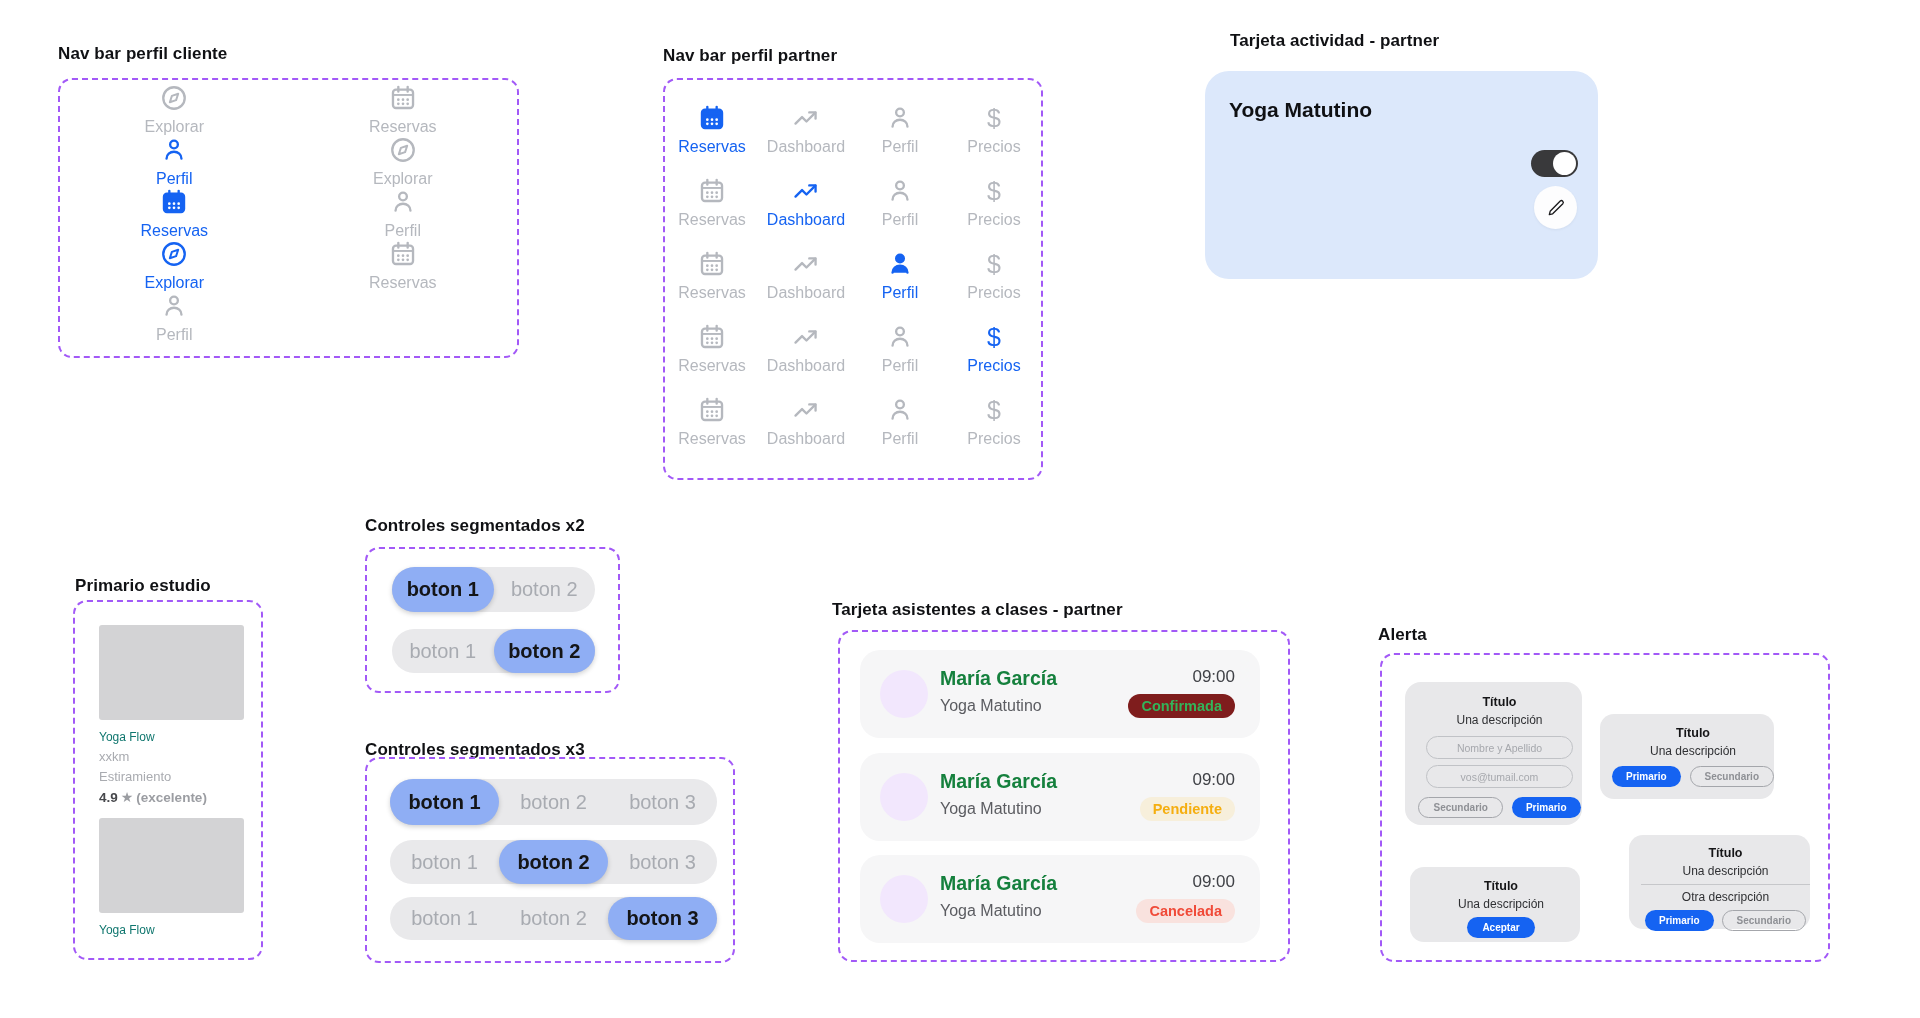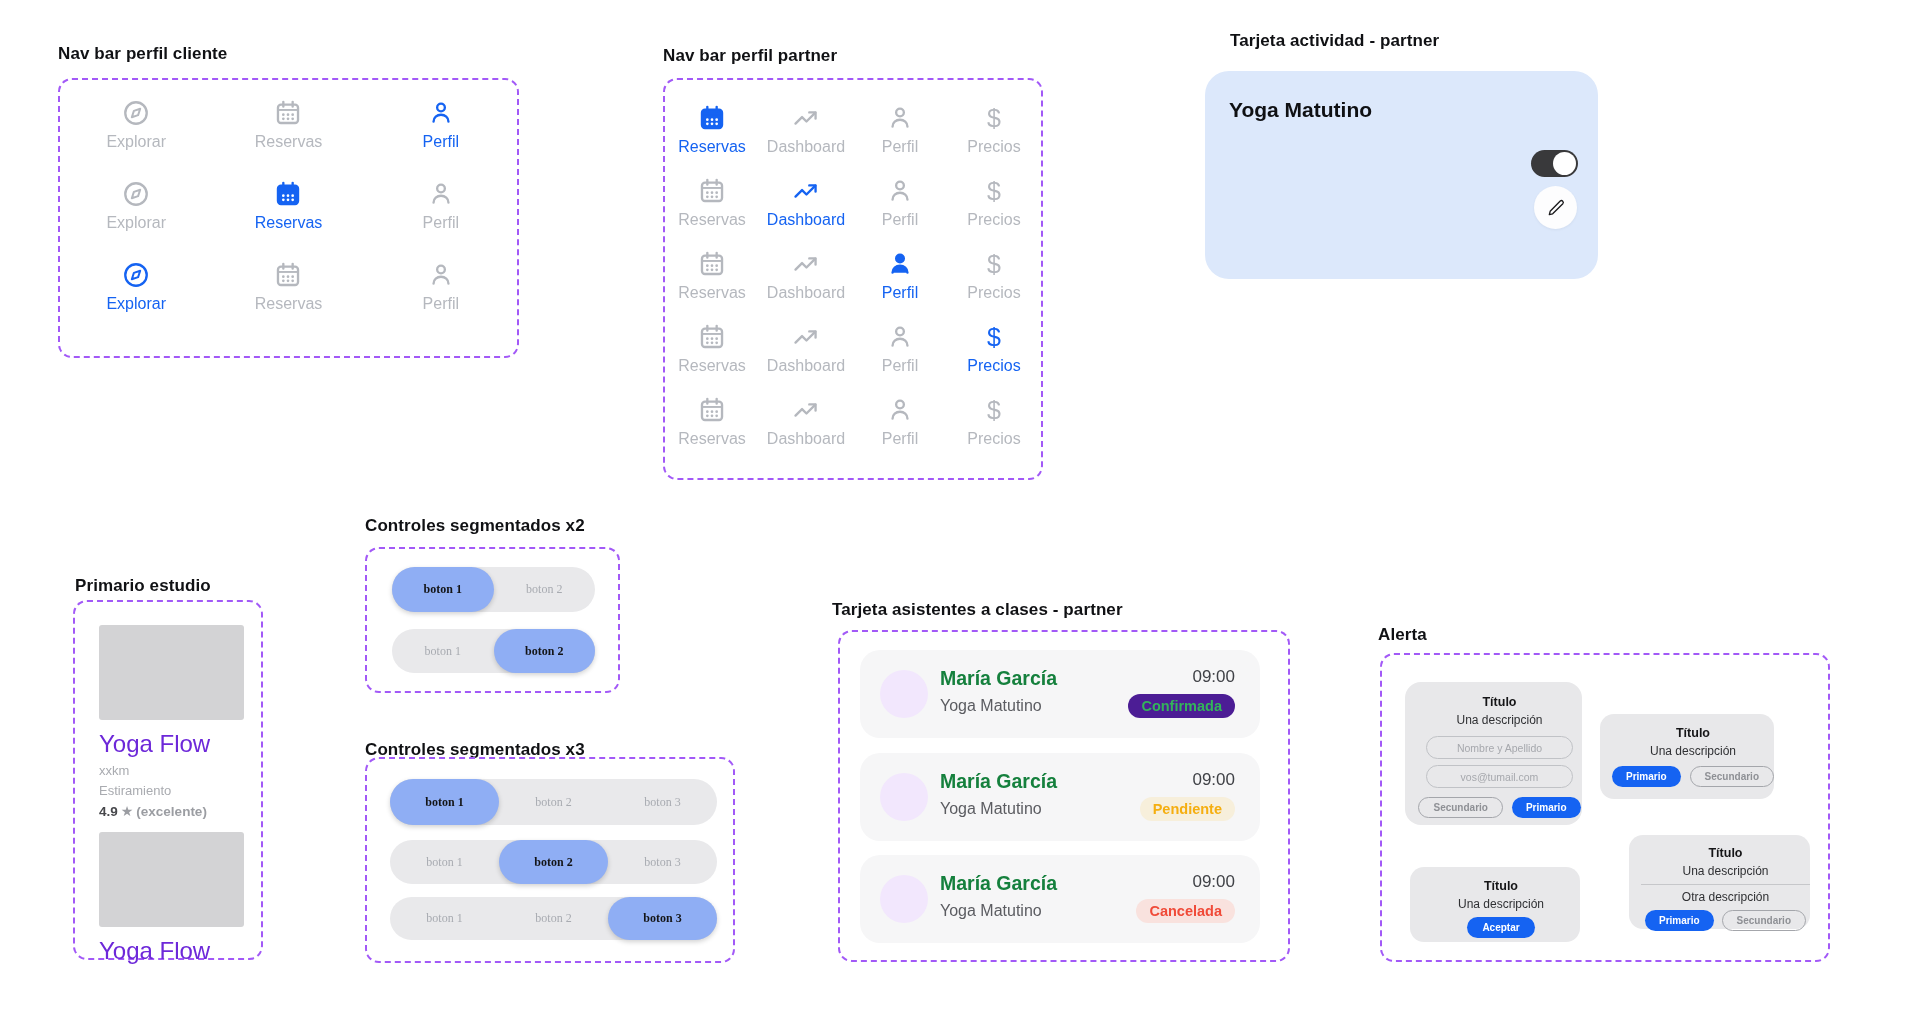--- a/index.html
+++ b/index.html
@@ -4,21 +4,21 @@
 <style>
   * { box-sizing: border-box; margin: 0; padding: 0; }
   html,body { width:1920px; height:1018px; background:#ffffff; overflow:hidden;
     font-family:"Liberation Sans","DejaVu Sans",sans-serif; color:#141417; }
   .section { position:absolute; }
   .section-title { font-size:17px; font-weight:700; color:#101114; letter-spacing:.1px; }
   .box { position:absolute; border:2px dashed #A259F7; border-radius:14px; }
 
   
   .nav-grid { display:grid; align-items:center; justify-items:center; }
-  .nav-grid.c3 { grid-template-columns:repeat(3,1fr); grid-template-rows:repeat(3,1fr); padding:4px 0 28px; }
+  .nav-grid.c3 { grid-template-columns:repeat(2,1fr); grid-template-rows:repeat(3,1fr); padding:4px 0 28px; }
   .nav-grid.c4 { grid-template-columns:repeat(4,1fr); grid-template-rows:repeat(5,1fr); padding:14px 0 20px; }
   .nav-cell { display:flex; flex-direction:column; align-items:center; gap:6px;
     color:#B5B8BE; cursor:pointer; }
   .nav-cell.active { color:#1563F2; --cal-fill:currentColor; --cal-dot:#ffffff; }
   .nav-cell.person-filled { --person-fill:currentColor; }
   .nav-label { font-size:16px; color:#B5B8BE; }
   .nav-cell.active .nav-label { color:#1563F2; font-weight:500; }
   .ic { width:28px; height:28px; display:block; }
   .dollar { font-size:25px; line-height:28px; height:28px; text-align:center; font-weight:400; }
 
@@ -38,43 +38,43 @@
   .edit-btn { position:absolute; right:21px; top:115px; width:43px; height:43px; border-radius:50%;
     background:#FDFDFE; border:none; display:flex; align-items:center; justify-content:center;
     cursor:pointer; box-shadow:0 1px 3px rgba(0,0,0,.05); color:#1A1A1C; }
   .ic-sm { width:20px; height:20px; }
 
   
   .seg-track { position:absolute; left:25px; width:203px; height:45px; border-radius:23px;
     background:#E9E9EB; display:grid; grid-template-columns:1fr 1fr; }
   .seg-track.t3 { left:23px; width:327px; grid-template-columns:1fr 1fr 1fr; }
   .seg { display:flex; align-items:center; justify-content:center; border-radius:23px;
-    font-size:12px; color:#A8ABB1; cursor:pointer;font-family:Liberation Serif, serif; }
+    font-size:20px; color:#A8ABB1; cursor:pointer; }
   .seg.active { background:#8FAEF4; color:#141517; font-weight:700; box-shadow:0 2px 5px rgba(0,0,0,.18); }
 
   
   .studio-box { padding:23px 20px 0 24px; }
   .img-ph { width:145px; height:95px; background:#D3D3D5; border-radius:3px; }
-  .studio-name { font-size:24px; font-weight:500; color:#6d28d9; margin-top:10px; }
+  .studio-name { font-size:12px; font-weight:500; color:#0f766e; margin-top:10px; }
   .studio-meta { font-size:13px; color:#A9ABB0; margin-top:5px; }
   .studio-rating { margin-top:5px; font-size:13.5px; font-weight:700; color:#9B9DA2; display:flex; align-items:center; gap:3px; }
   .r-val { color:#47484C; }
   .r-star { font-size:14px; }
   .mt13 { margin-top:13px; }
 
   
   .att-row { position:absolute; left:20px; width:400px; height:88px; background:#F6F6F7;
     border-radius:20px; cursor:pointer; }
   .avatar { position:absolute; left:20px; top:20px; width:48px; height:48px; border-radius:50%; background:#F2E7FD; }
   .att-name { position:absolute; left:80px; top:17px; font-size:19.5px; font-weight:600; color:#15803d; }
   .att-activity { position:absolute; left:80px; top:47px; font-size:16px; color:#5B5C61; }
   .att-time { position:absolute; right:25px; top:17px; font-size:17px; color:#404247; }
   .att-badge { position:absolute; right:25px; top:44px; font-size:14.5px; font-weight:600;
     padding:4px 13px; border-radius:13px; }
-  .b-green { color:#33B45A; background:#4c1d95; }
+  .b-green { color:#33B45A; background:#7f1d1d; }
   .b-amber { color:#F5AE10; background:#F7EFDB; }
   .b-red   { color:#F04A38; background:#F9E2DE; }
 
   
   .alert-card { position:absolute; background:#E8E8EA; border-radius:16px; text-align:center;padding-left:12px; }
   .al-title { font-size:12.5px; font-weight:700; color:#151517; }
   .al-desc { font-size:12px; color:#2F3033; margin-top:4px; }
   .alert-input { display:block; width:147px; height:23px; margin:8px auto 0; border-radius:12px;
     border:1.3px solid #C0C2C6; background:transparent; text-align:center; font-size:10.5px;
     font-family:"Liberation Sans",sans-serif; color:#55575C; }

